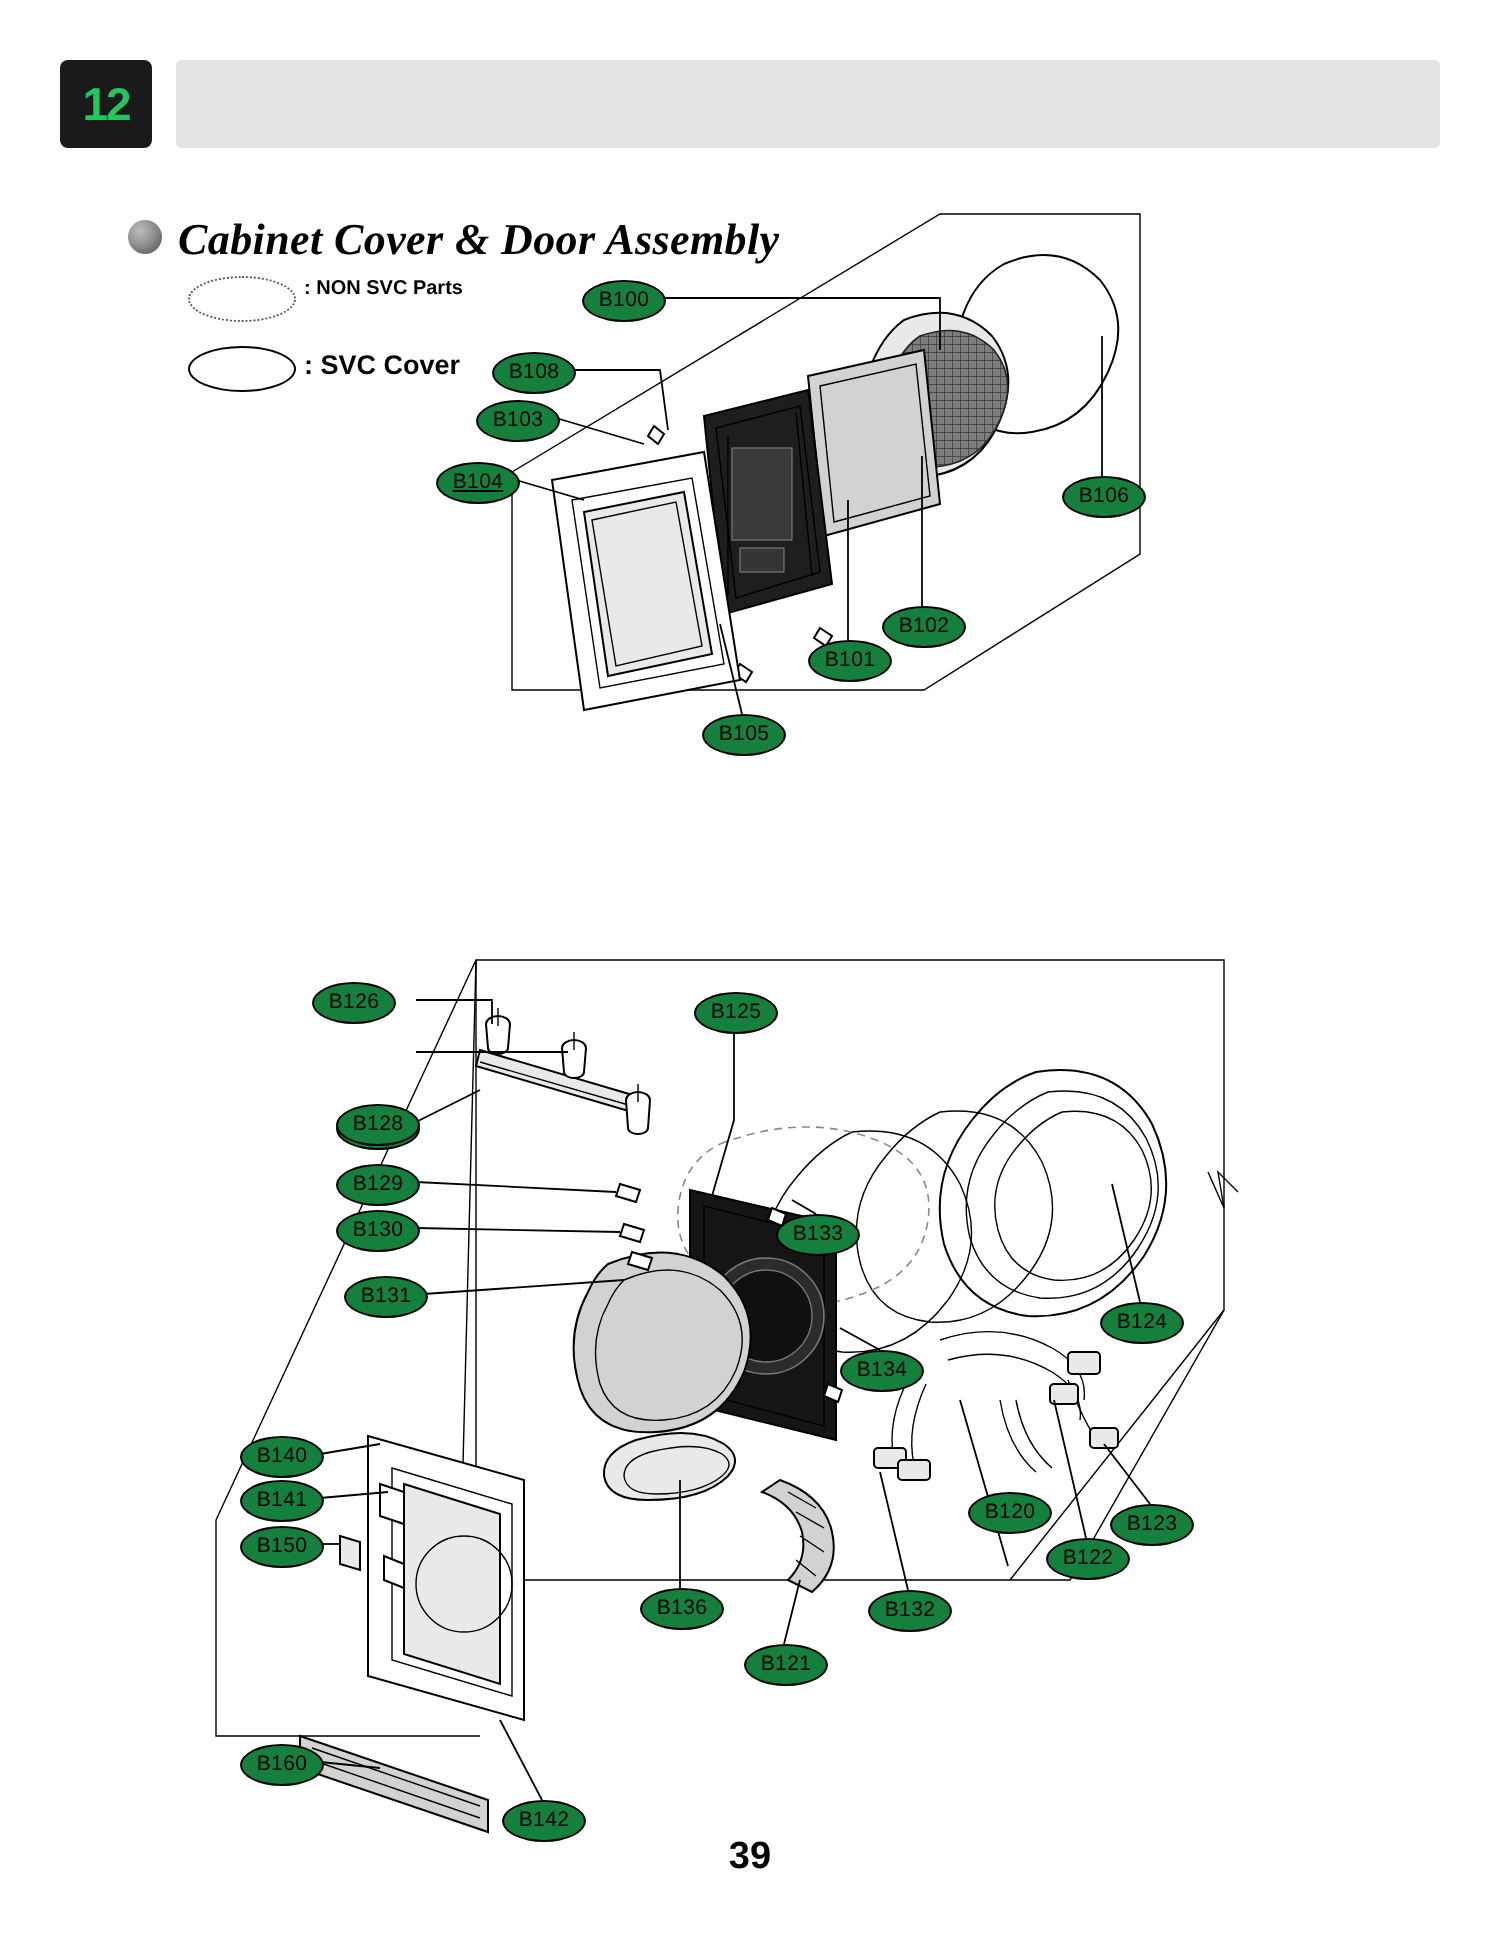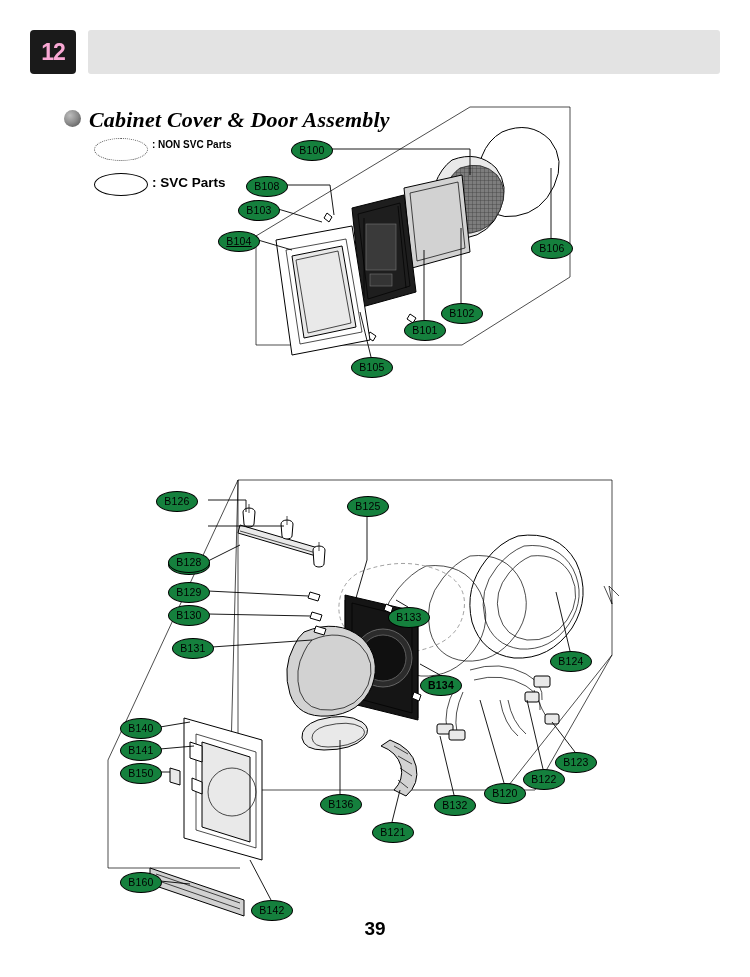--- a/index.html
+++ b/index.html
@@ -3,21 +3,21 @@
 <meta charset="utf-8">
 <style>
   html,body{margin:0;padding:0;background:#ffffff;}
   body{width:750px;height:977px;position:relative;font-family:"Liberation Sans",sans-serif;color:#000;}
   .page{position:absolute;left:0;top:0;width:750px;height:977px;overflow:hidden;}
 
   
   .header{position:absolute;left:30px;top:30px;width:690px;height:44px;}
   .header-bar{position:absolute;left:58px;top:0;width:632px;height:44px;background:#e3e3e3;border-radius:3px;}
   .chapter-box{position:absolute;left:0;top:0;width:46px;height:44px;background:#1a1a1a;border-radius:4px;
-    color:#f9a8d4;font-size:23px;font-weight:bold;display:flex;align-items:center;justify-content:center;
+    color:#22c55e;font-size:23px;font-weight:bold;display:flex;align-items:center;justify-content:center;
     font-family:"Liberation Sans",sans-serif;letter-spacing:-1px;}
   .header-title{position:absolute;left:80px;top:11px;font-size:21px;font-weight:bold;letter-spacing:0.4px;
     font-family:"Liberation Sans",sans-serif;}
 
   
   .sec-bullet{position:absolute;left:64px;top:110px;width:17px;height:17px;border-radius:50%;
     background:radial-gradient(circle at 35% 32%, #bdbdbd 0%, #8d8d8d 48%, #4a4a4a 100%);}
   .sec-title{position:absolute;left:89px;top:107px;font-size:22px;font-weight:bold;font-style:italic;
     font-family:"Liberation Serif",serif;letter-spacing:0.2px;}
 
@@ -47,21 +47,21 @@
     <div class="header-bar"></div>
     <div class="chapter-box">12</div>
   </div>
 
   <div class="sec-bullet"></div>
   <div class="sec-title">Cabinet Cover &amp; Door Assembly</div>
 
   <div class="legend-nonsvc-el"></div>
   <div class="legend-nonsvc-tx">: NON SVC Parts</div>
   <div class="legend-svc-el"></div>
-  <div class="legend-svc-tx">: SVC Parts</div>
+  <div class="legend-svc-tx">: SVC Cover</div>
 
   <svg class="art" viewBox="0 0 750 977">
     <defs>
       <style>
         .ln{fill:none;stroke:#000;stroke-width:1;}
         .thin{fill:none;stroke:#000;stroke-width:0.7;}
         .dash{fill:none;stroke:#888;stroke-width:0.8;stroke-dasharray:4 3;}
         .fillw{fill:#ffffff;stroke:#000;stroke-width:1;}
         .fillg{fill:#e9e9e9;stroke:#000;stroke-width:1;}
         .fillgd{fill:#d2d2d2;stroke:#000;stroke-width:1;}
@@ -245,27 +245,27 @@
       <div class="cal" style="left: 371px; top: 366px;">B105</div>
       <div class="cal" style="left: 176px; top: 500px;">B126</div>
       <div class="cal" style="left: 367px; top: 505px;">B125</div>
       <div class="cal" style="left: 188px; top: 526px; margin-top: 28px;">B127</div>
       <div class="cal" style="left: 188px; top: 561px;">B128</div>
       <div class="cal" style="left: 188px; top: 591px;">B129</div>
       <div class="cal" style="left: 408px; top: 616px;">B133</div>
       <div class="cal" style="left: 188px; top: 614px;">B130</div>
       <div class="cal" style="left: 192px; top: 647px;">B131</div>
       <div class="cal" style="left: 570px; top: 660px;">B124</div>
-      <div class="cal" style="left: 440px; top: 684px; font-weight: bold;">B134</div>
+      <div class="cal" style="left: 440px; top: 684px;">B134</div>
       <div class="cal" style="left: 140px; top: 727px;">B140</div>
       <div class="cal" style="left: 140px; top: 749px;">B141</div>
       <div class="cal" style="left: 140px; top: 772px;">B150</div>
       <div class="cal" style="left: 575px; top: 761px;">B123</div>
       <div class="cal" style="left: 543px; top: 778px;">B122</div>
-      <div class="cal" style="left: 504px; top: 792px;">B120</div>
+      <div class="cal" style="left: 504px; top: 755px;">B120</div>
       <div class="cal" style="left: 340px; top: 803px;">B136</div>
       <div class="cal" style="left: 454px; top: 804px;">B132</div>
       <div class="cal" style="left: 392px; top: 831px;">B121</div>
       <div class="cal" style="left: 140px; top: 881px;">B160</div>
       <div class="cal" style="left: 271px; top: 909px;">B142</div>
     </div>
 
   <div class="pagenum">39</div>
 </div>
 

